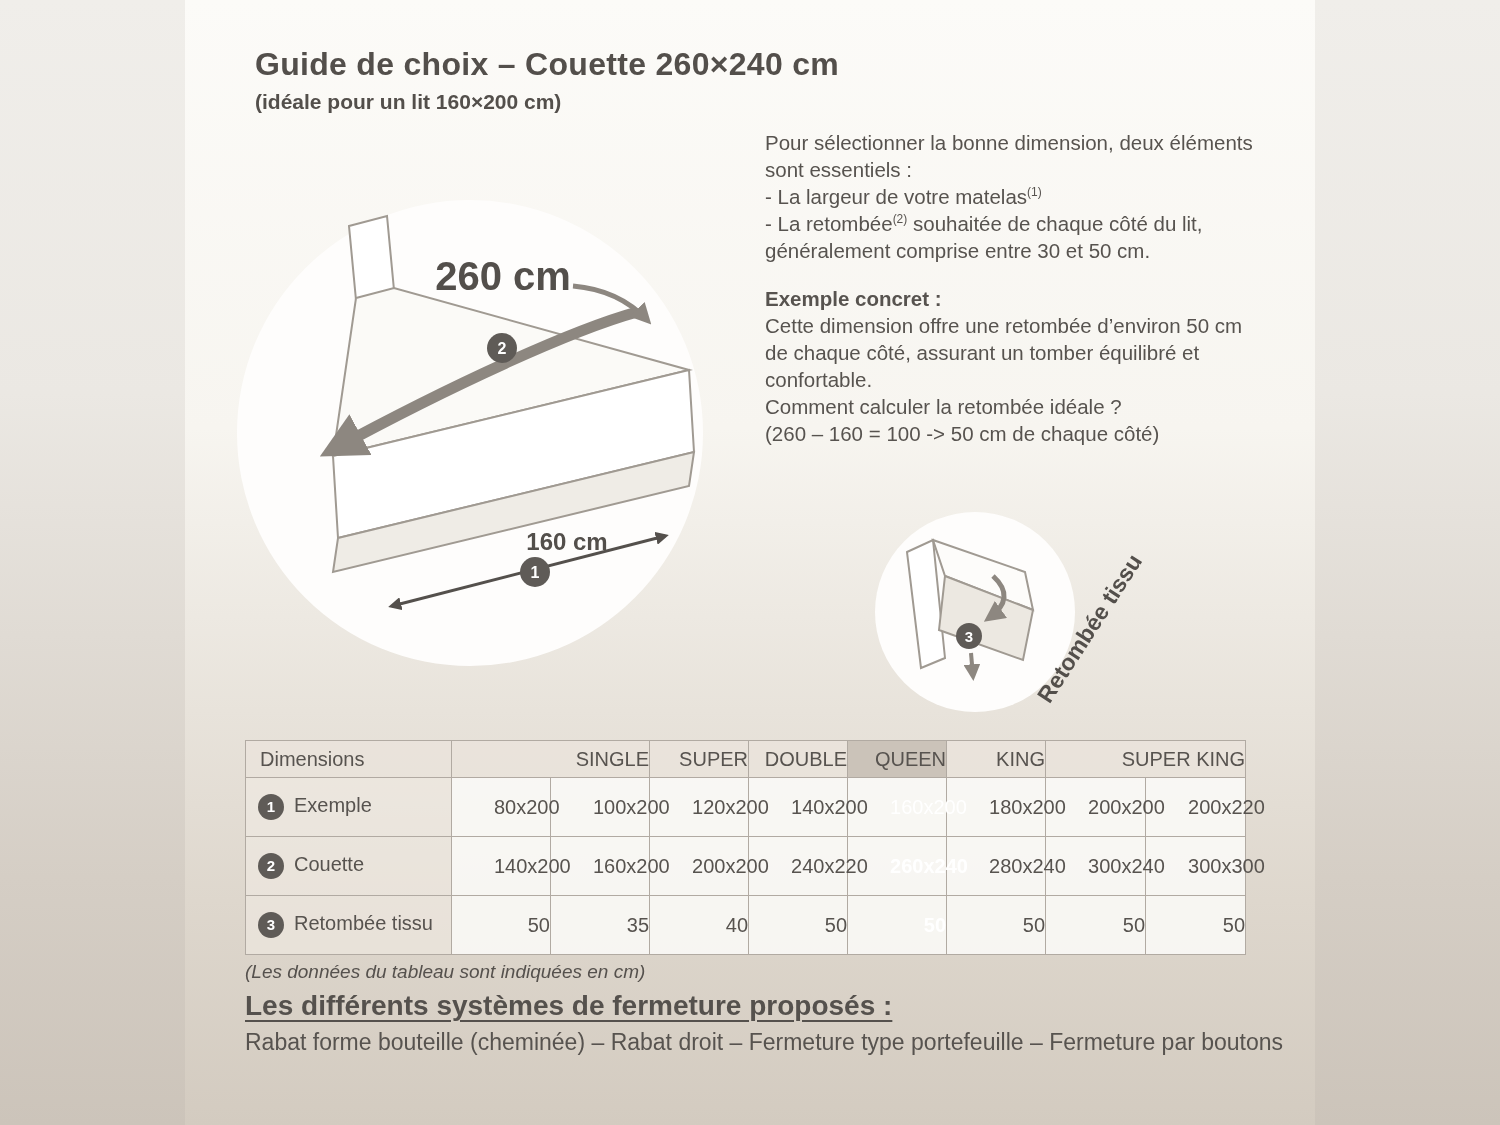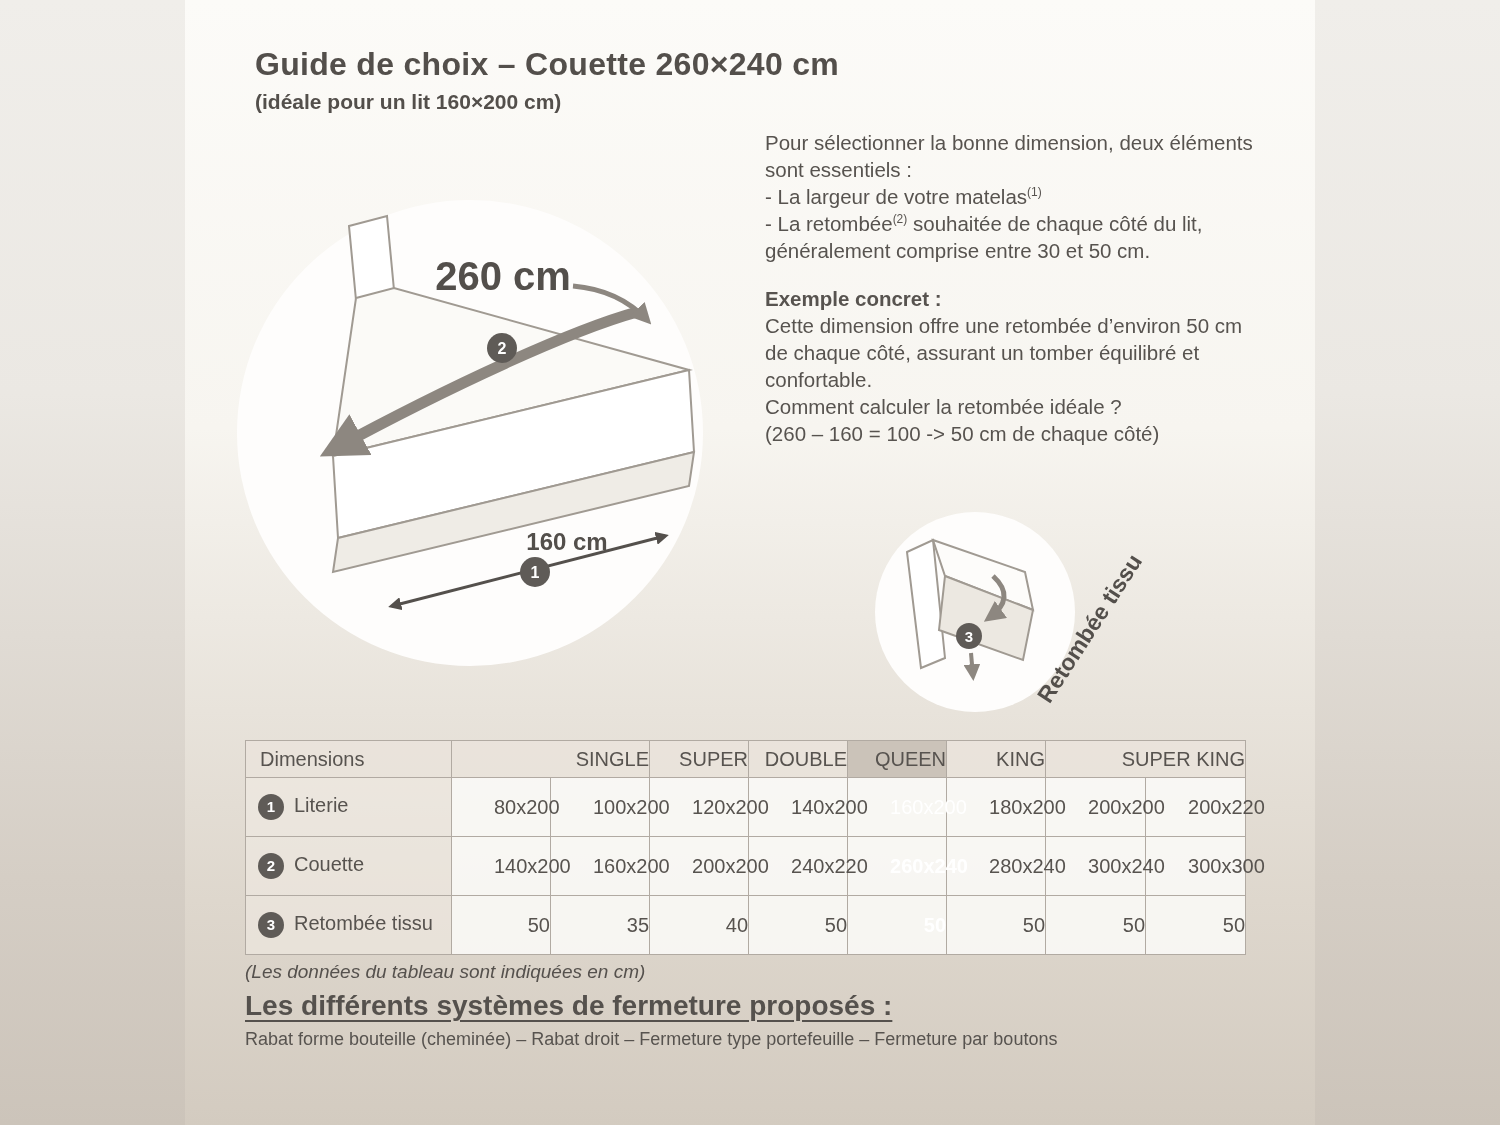--- a/index.html
+++ b/index.html
@@ -49,21 +49,21 @@
     background:#5f5b57; color:#fff; font-size:15px; font-weight:bold;
     text-align:center; line-height:26px; margin-right:10px; vertical-align:middle;
   }
 
   .note { position:absolute; left:245px; top:961px; width:1000px; text-align:left; font-style:italic; font-size:19px; color:#55514d; }
 
   .closures-head {
     position:absolute; left:245px; top:990px; font-size:28px; font-weight:bold; color:#55514d;
     text-decoration:underline; text-underline-offset:5px; text-decoration-thickness:2px;
   }
-  .closures-text { position:absolute; left:245px; top:1029px; font-size:18px; color:#57534f; }
+  .closures-text { position:absolute; left:245px; top:1029px; font-size:23px; color:#57534f; }
 </style>
 </head>
 <body>
 
 <div class="canvas">
   <div class="bg-col"></div>
 
   <div class="title">Guide de choix – Couette 260×240 cm</div>
   <div class="subtitle">(idéale pour un lit 160×200 cm)</div>
 
@@ -144,21 +144,21 @@
         <tr>
       <th class="dim">Dimensions</th>
       <th colspan="2">SINGLE</th>
       <th>SUPER</th>
       <th>DOUBLE</th>
       <th class="queen">QUEEN</th>
       <th>KING</th>
       <th colspan="2">SUPER KING</th>
     </tr>
     <tr>
-      <td class="lbl"><span class="badge">1</span><span>Literie</span></td>
+      <td class="lbl"><span class="badge">1</span><span>Exemple</span></td>
       <td>80x200</td>
       <td>100x200</td>
       <td>120x200</td>
       <td>140x200</td>
       <td class="hl hl1">160x200</td>
       <td>180x200</td>
       <td>200x200</td>
       <td>200x220</td>
     </tr>
     <tr>

